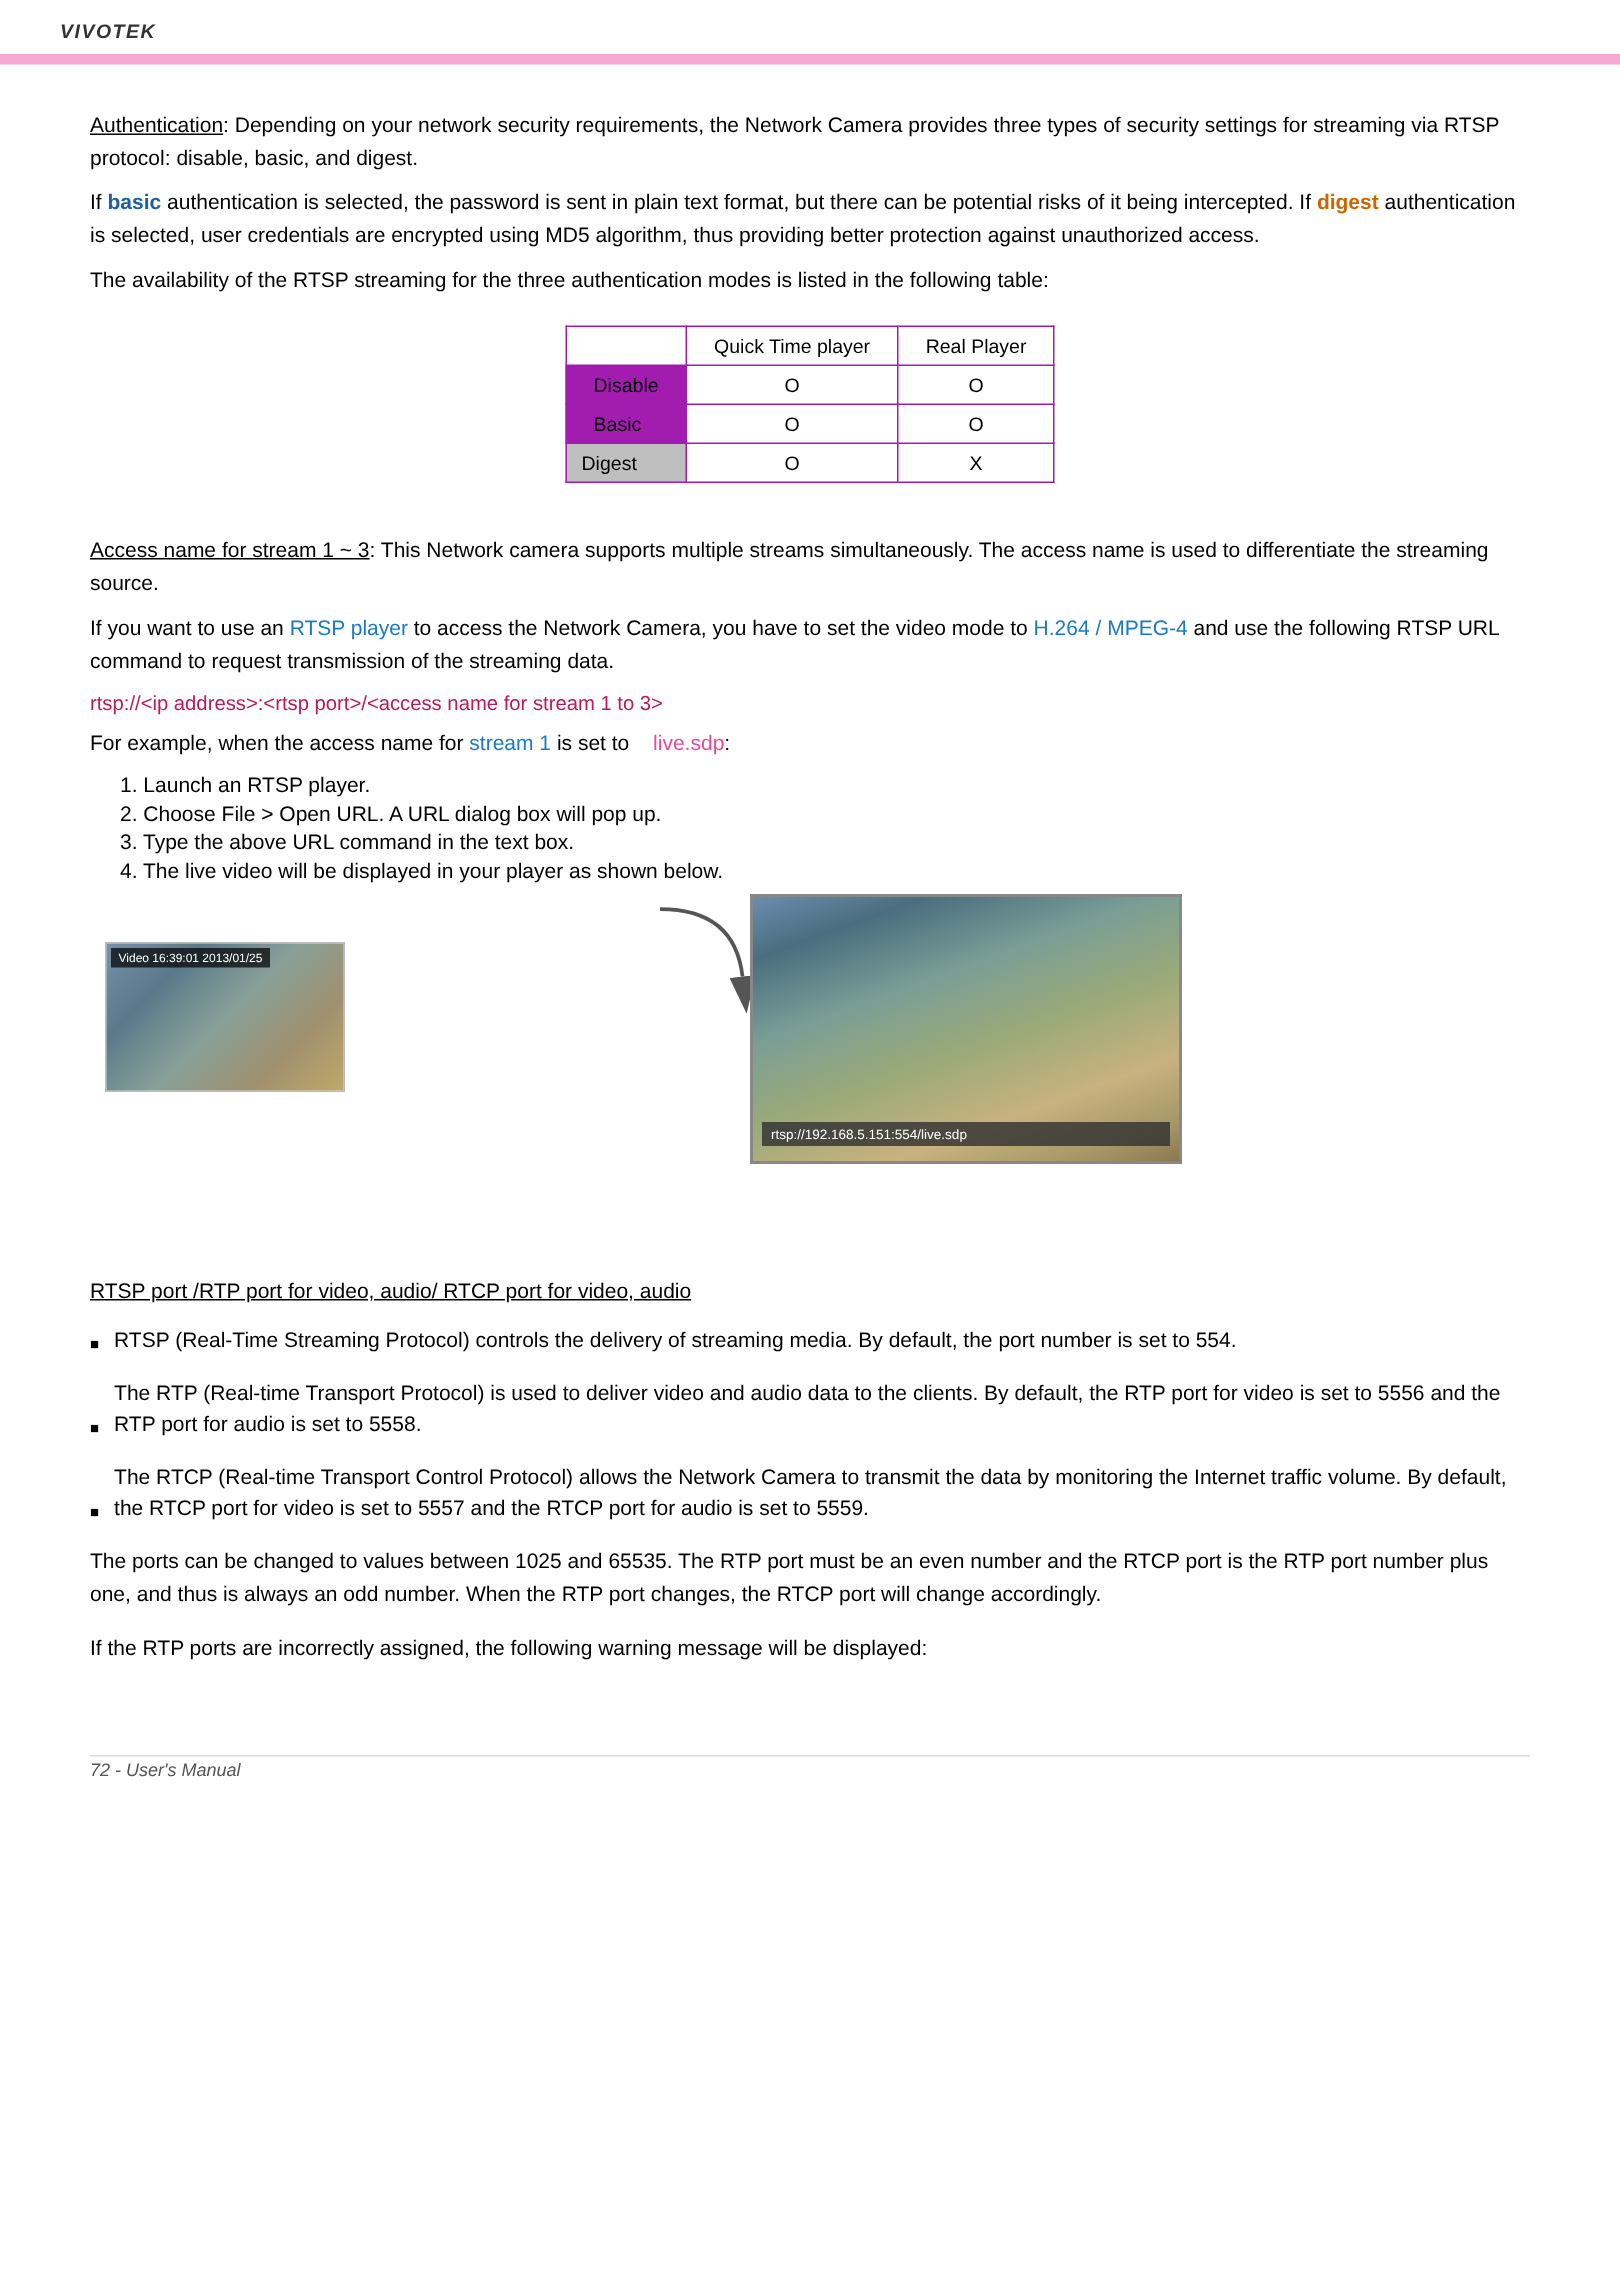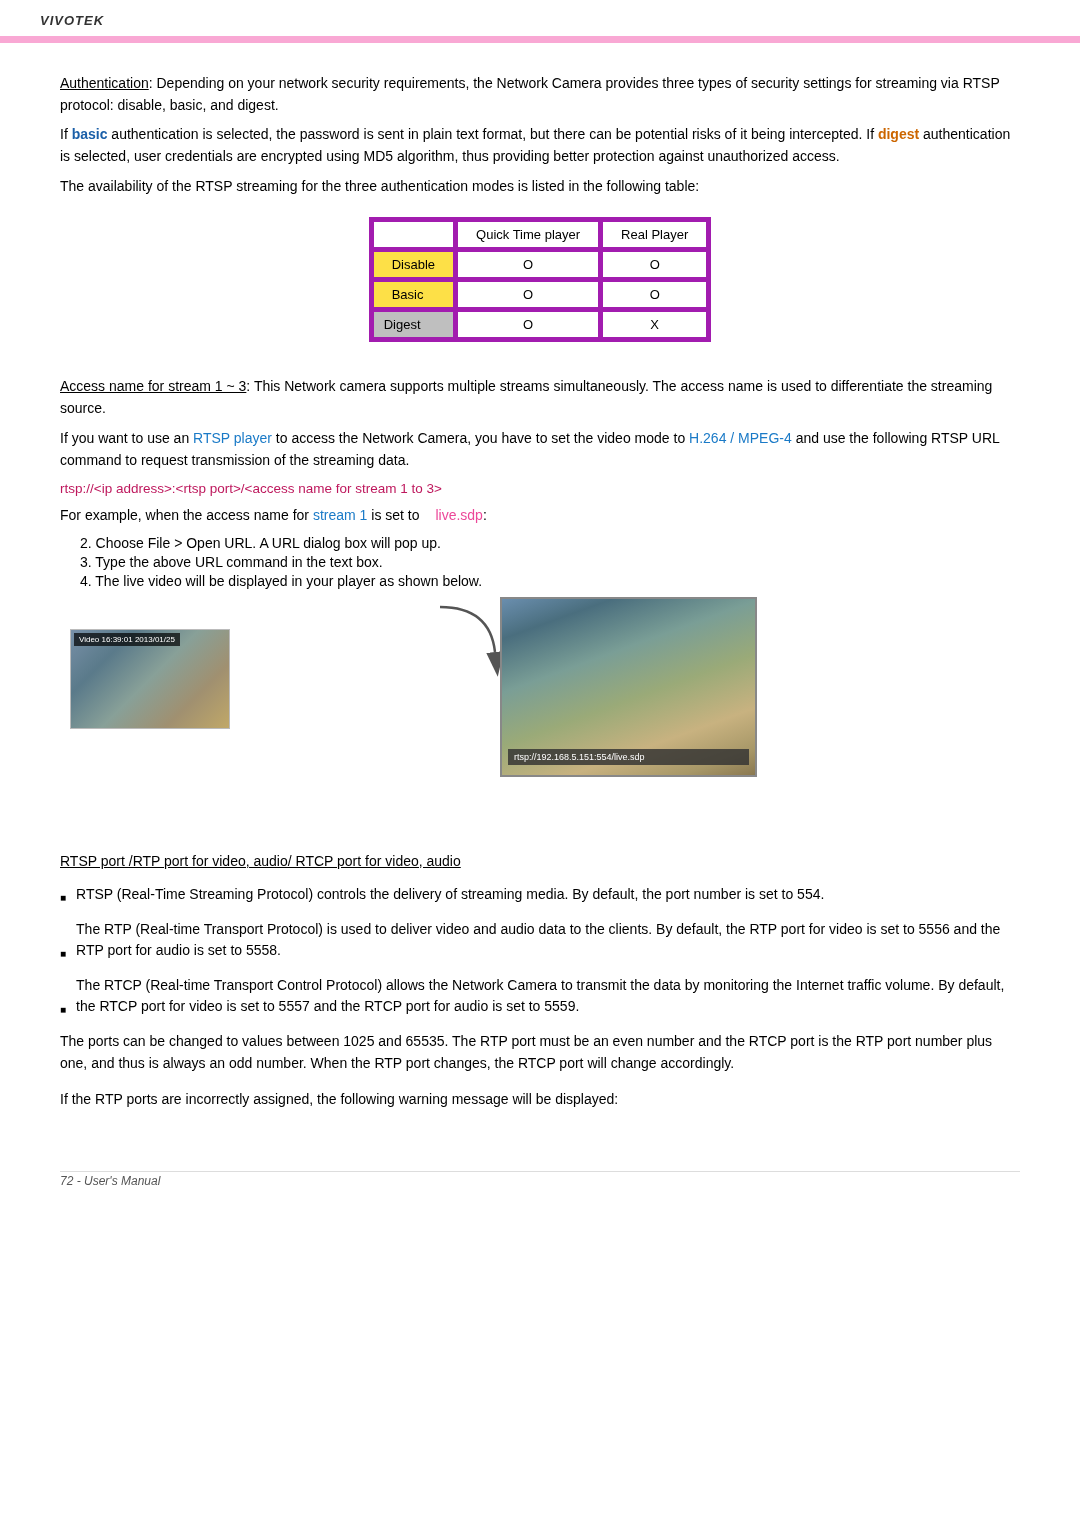--- a/index.html
+++ b/index.html
@@ -51,31 +51,31 @@
       color: #ec4899;
       margin-left: 12px;
     }
     
     .auth-table {
       margin: 10px auto;
       border-collapse: collapse;
       min-width: 320px;
     }
     .auth-table th, .auth-table td {
-      border: 5px solid #a21caf;
+      border: 1px solid #a21caf;
       padding: 5px 18px;
       text-align: center;
       font-size: 13px;
     }
     .auth-table th {
       background: #fff;
       font-weight: normal;
     }
     .auth-table td.row-label {
-      background: #fde047;
+      background: #a21caf;
       text-align: left;
     }
     .auth-table td.row-label-dark {
       background: #bfbfbf;
       text-align: left;
       padding-left: 10px;
     }
     .table-wrapper {
       display: flex;
       justify-content: center;
@@ -192,20 +192,21 @@
     </p>
     <p>
       <span>If you want to use an </span><span class="link-blue">RTSP player</span><span> to access the Network Camera, you have to set the video mode to </span><span class="link-blue">H.264 / MPEG-4</span><span> and use the following RTSP URL command to request transmission of the streaming data.</span>
     </p>
     <p class="rtsp-url">rtsp://&lt;ip address&gt;:&lt;rtsp port&gt;/&lt;access name for stream 1 to 3&gt;</p>
     <p>
       <span>For example, when the access name for </span><span class="link-blue">stream 1</span><span> is set to </span><span class="link-green">live.sdp</span><span>:</span>
     </p>
 
     <ol class="list-items">
+      <li>1. Launch an RTSP player.</li>
       <li>2. Choose File &gt; Open URL. A URL dialog box will pop up.</li>
       <li>3. Type the above URL command in the text box.</li>
       <li>4. The live video will be displayed in your player as shown below.</li>
     </ol>
 
     <div class="player-area">
       <div style="position:relative; display:inline-block; width:220px; height:155px;">
         <div style="width:160px; height:100px; background:#e0e0e0; border:1px solid #bbb; position:absolute; top:20px; left:10px; display:flex; align-items:center; justify-content:center; flex-direction:column;">
           <div style="background:rgba(0,0,0,0.7);color:#fff;font-size:8px;padding:2px 5px;position:absolute;top:3px;left:3px;">Video 16:39:01 2013/01/25</div>
           <div style="width:100%;height:100%;background:linear-gradient(135deg,#7890a8 0%,#5a7a8a 25%,#88a098 50%,#a09070 75%,#c0a868 100%);"></div>
@@ -217,21 +218,21 @@
           <defs>
             <marker id="arrowhead" markerWidth="10" markerHeight="7" refX="0" refY="3.5" orient="auto">
               <polygon points="0 0, 10 3.5, 0 7" fill="#555"></polygon>
             </marker>
           </defs>
           <path d="M 10,10 Q 60,10 65,55" stroke="#555" stroke-width="2.5" fill="none" marker-end="url(#arrowhead)"></path>
         </svg>
       </div>
 
       <div style="margin-left:220px;">
-        <div style="width:257px;height:180px;border:2px solid #888;position:relative;overflow:hidden;">
+        <div style="width:288px;height:180px;border:2px solid #888;position:relative;overflow:hidden;">
           <div style="width:100%;height:100%;background:linear-gradient(160deg,#6a8eae 0%,#4a6e7e 15%,#7a9e96 35%,#9aaa78 55%,#c8b280 75%,#a89868 90%,#8a7850 100%);"></div>
           <div style="position:absolute;bottom:10px;left:6px;right:6px;background:rgba(50,50,50,0.82);color:#fff;font-size:9px;padding:3px 6px;">rtsp://192.168.5.151:554/live.sdp</div>
         </div>
       </div>
     </div>
   </div>
 
   <div style="height:60px;"></div>
 
   <div class="section">

